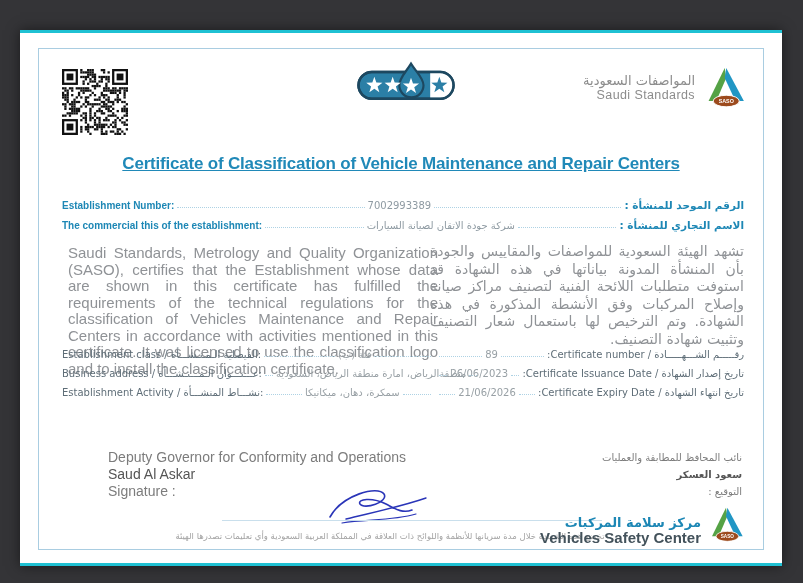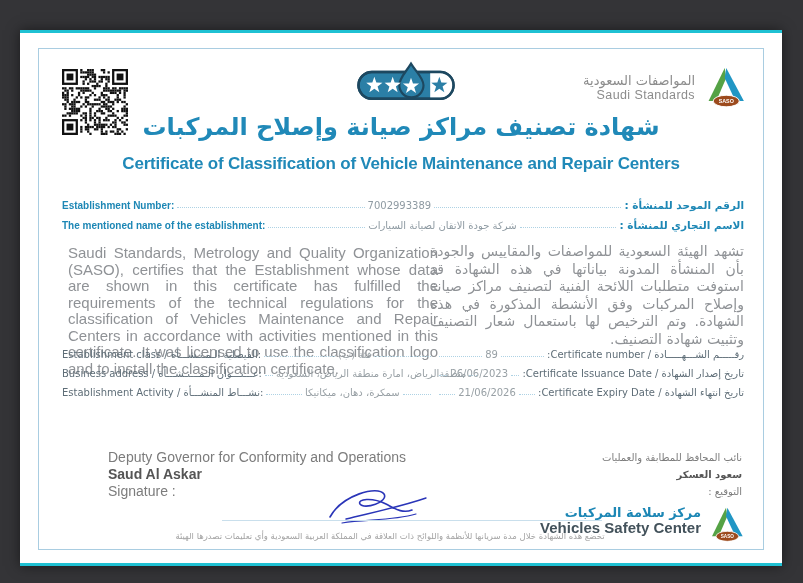--- a/index.html
+++ b/index.html
@@ -25,21 +25,21 @@
   .brand{position:absolute;right:32px;top:32px;display:flex;align-items:center;gap:9px}
   .brand-text{text-align:right;color:#8c8c8c;line-height:15px}
   .brand-ar{font-size:13px;font-family:"DejaVu Sans",sans-serif}
   .brand-en{font-size:12.5px;letter-spacing:.4px}
   .title-ar{
     position:absolute;left:0;top:80px;width:100%;text-align:center;margin:0;
     font-size:24px;font-weight:bold;color:#2089b8;font-family:"DejaVu Sans",sans-serif;direction:rtl;
   }
   .title-en{
     position:absolute;left:0;top:121px;width:100%;text-align:center;margin:0;
-    font-size:17px;font-weight:bold;color:#2089b8;letter-spacing:-.2px;
+    font-size:17px;font-weight:bold;color:#2089b8;letter-spacing:-.2px;text-decoration:underline;
   }
   
   .row{display:flex;align-items:flex-end;font-size:10px}
   .dots{flex:1;min-width:8px;border-bottom:1.5px dotted #aed2e4;margin:0 3px;transform:translateY(-3px)}
   .id-rows{position:absolute;left:42px;right:38px;top:158px}
   .id-row{height:20px}
   .id-label{font-weight:bold;color:#1d87b5;white-space:nowrap}
   .id-label.ar{direction:rtl;font-family:"DejaVu Sans",sans-serif;font-size:10.5px}
   .id-value{color:#8e9aa2;white-space:nowrap;font-family:"DejaVu Sans",sans-serif}
   
@@ -54,32 +54,32 @@
   }
   
   .details-left{position:absolute;left:42px;top:308px;width:372px}
   .details-right{position:absolute;right:38px;top:308px;width:308px;direction:rtl}
   .det-row{height:19px}
   .det-label{color:#5e6d77;white-space:nowrap;font-family:"DejaVu Sans",sans-serif;font-size:10px}
   .det-value{color:#98a0a5;white-space:nowrap;font-family:"DejaVu Sans",sans-serif;font-size:10px}
   .dots.sm{flex:.8}
   
   .sig-en{position:absolute;left:88px;top:416px;color:#7c7c7c;font-size:14px;line-height:17px}
-  .sig-en .name{font-weight:bold;color:#555}
+  .sig-en .name{font-weight:normal;color:#555}
   .sig-ar{position:absolute;right:40px;top:416px;direction:rtl;text-align:right;color:#7c7c7c;
           font-size:10px;line-height:17px;font-family:"DejaVu Sans",sans-serif}
   .sig-ar .name{font-weight:bold;color:#555}
   .sig-line{position:absolute;left:202px;top:487px;width:380px;border-bottom:1px solid #c9dfec}
   .squiggle{position:absolute;left:300px;top:452px;width:120px;height:44px}
   
   .foot-note{
     position:absolute;left:120px;top:498px;width:500px;text-align:center;direction:rtl;
     font-size:8.5px;color:#a3a3a3;font-family:"DejaVu Sans",sans-serif;
   }
-  .foot-brand{position:absolute;right:34px;top:472px;display:flex;align-items:flex-start;gap:7px}
+  .foot-brand{position:absolute;right:34px;top:472px;display:flex;align-items:flex-end;gap:7px}
   .foot-brand-text{text-align:right;line-height:15px}
   .foot-ar{font-size:13px;font-weight:bold;color:#1d87b5;font-family:"DejaVu Sans",sans-serif}
   .foot-en{font-size:15px;font-weight:bold;color:#43525b}
 </style>
 </head>
 <body>
 
 <div class="paper">
   <div class="inner-border"></div>
 
@@ -426,33 +426,32 @@
       <div class="brand-en">Saudi Standards</div>
     </div>
     <svg width="46" height="46" viewBox="0 0 60 58">
       <polygon points="27,3 6,46 16,46 29,16" fill="#55a245"></polygon>
       <polygon points="29,3 52,46 41,46 27,16" fill="#2196c4"></polygon>
       <ellipse cx="29" cy="46" rx="17" ry="7.5" fill="#9c4a1d" stroke="#ffffff" stroke-width="1.2"></ellipse>
       <text x="29" y="48.6" text-anchor="middle" font-size="7" font-weight="bold" fill="#ffffff" font-family="Liberation Sans, sans-serif">SASO</text>
     </svg>
   </div>
 
-  <h1 class="title-ar">شهادة تصنيف مراكز صيانة وإصلاح المركبات</h1>
   <h2 class="title-en">Certificate of Classification of Vehicle Maintenance and Repair Centers</h2>
 
   <div class="id-rows">
     <div class="row id-row">
       <span class="id-label">Establishment Number:</span>
       <span class="dots"></span>
       <span class="id-value">7002993389</span>
       <span class="dots"></span>
       <span class="id-label ar">الرقم الموحد للمنشأة :</span>
     </div>
     <div class="row id-row">
-      <span class="id-label">The mentioned name of the establishment:</span>
+      <span class="id-label">The commercial this of the establishment:</span>
       <span class="dots"></span>
       <span class="id-value">شركة جودة الاتقان لصيانة السيارات</span>
       <span class="dots"></span>
       <span class="id-label ar">الاسم التجاري للمنشأة :</span>
     </div>
   </div>
 
   <div class="para-en">Saudi Standards, Metrology and Quality Organization (SASO), certifies that the Establishment whose data are shown in this certificate has fulfilled the requirements of the technical regulations for the classification of Vehicles Maintenance and Repair Centers in accordance with activities mentioned in this certificate. It was licensed to use the classification logo and to install the classification certificate.</div>
   <div class="para-ar">تشهد الهيئة السعودية للمواصفات والمقاييس والجودة بأن المنشأة المدونة بياناتها في هذه الشهادة قد استوفت متطلبات اللائحة الفنية لتصنيف مراكز صيانة وإصلاح المركبات وفق الأنشطة المذكورة في هذه الشهادة. وتم الترخيص لها باستعمال شعار التصنيف وتثبيت شهادة التصنيف.</div>
 

